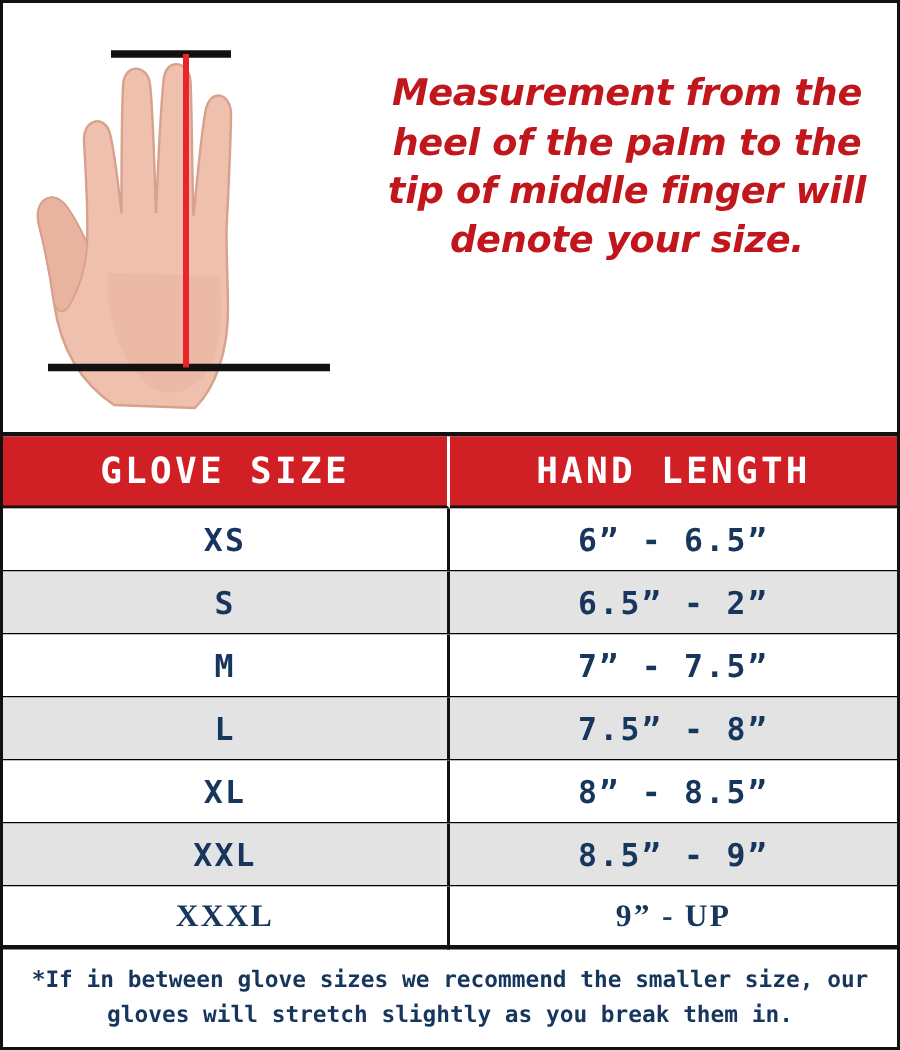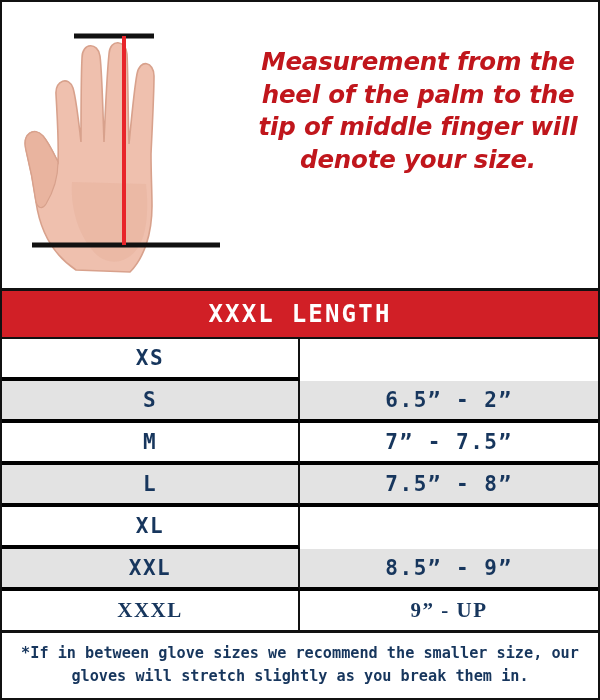--- a/index.html
+++ b/index.html
@@ -99,21 +99,21 @@
   }
   .header-row .col-left { border-right: 2px solid #ffffff; }
 
   .data-row > div {
     height: 42px;
     font-size: 21px;
     font-weight: bold;
     color: #17365D;
     font-family: "DejaVu Sans Mono", monospace;
     letter-spacing: 1.5px;
-    border-bottom: 4px solid #000000;
+    border-bottom: 1px solid #000000;
   }
   .data-row.alt > div {
     background: #E3E3E3;
   }
   .data-row.white > div {
     background: #ffffff;
   }
   .data-row.last > div {
     border-bottom: 3px solid #111111;
     font-family: Liberation Serif, serif;
@@ -182,44 +182,47 @@
         <line x1="122" y1="34" x2="122" y2="243" stroke="#E8252A" stroke-width="4"></line>
       </svg>
     </div>
 
     <div class="headline">Measurement from the heel of the palm to the tip of middle finger will denote your size.</div>
   </div>
 
   <div class="table">
 
     <div class="row header-row">
-      <div class="col-right">XXXL LENGTH</div>
+      <div class="col-left">GLOVE SIZE</div>
+      <div class="col-right">HAND LENGTH</div>
     </div>
 
     <div class="row data-row white">
       <div class="col-left">XS</div>
+      <div class="col-right">6” - 6.5”</div>
     </div>
 
     <div class="row data-row alt">
       <div class="col-left">S</div>
       <div class="col-right">6.5” - 2”</div>
     </div>
 
     <div class="row data-row white">
       <div class="col-left">M</div>
       <div class="col-right">7” - 7.5”</div>
     </div>
 
     <div class="row data-row alt">
       <div class="col-left">L</div>
       <div class="col-right">7.5” - 8”</div>
     </div>
 
     <div class="row data-row white">
       <div class="col-left">XL</div>
+      <div class="col-right">8” - 8.5”</div>
     </div>
 
     <div class="row data-row alt">
       <div class="col-left">XXL</div>
       <div class="col-right">8.5” - 9”</div>
     </div>
 
     <div class="row data-row white last">
       <div class="col-left">XXXL</div>
       <div class="col-right">9” - UP</div>

